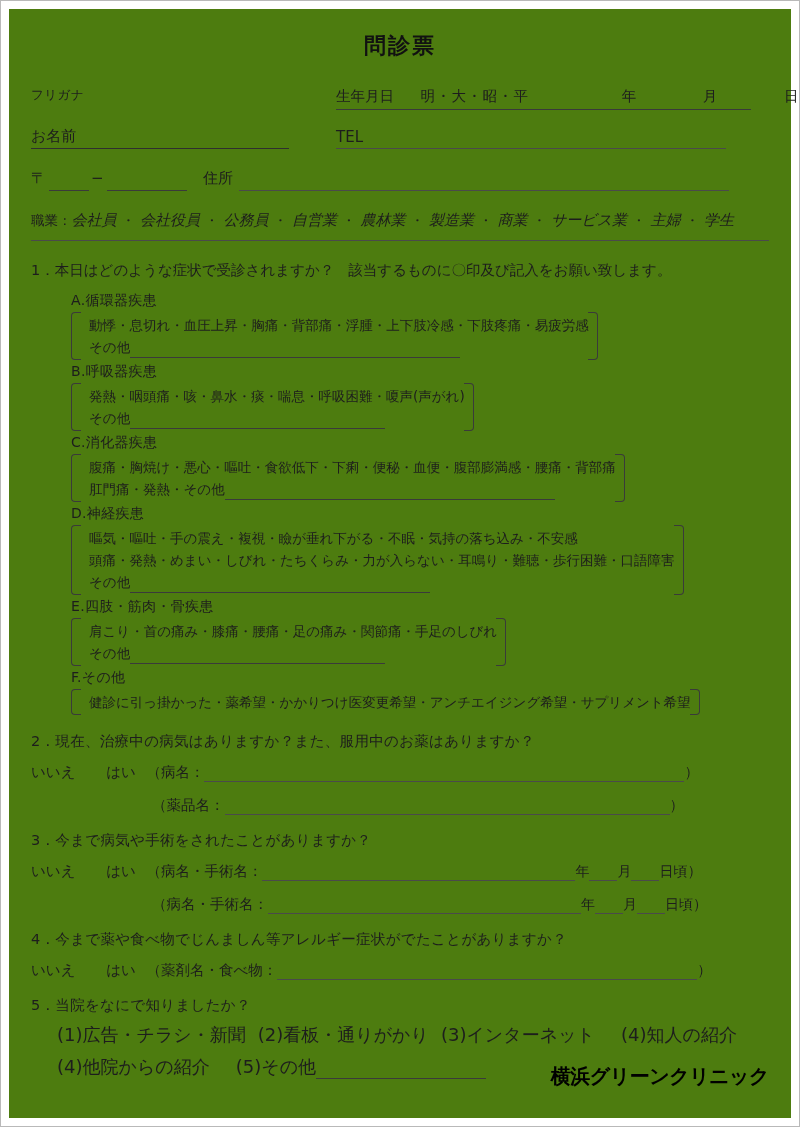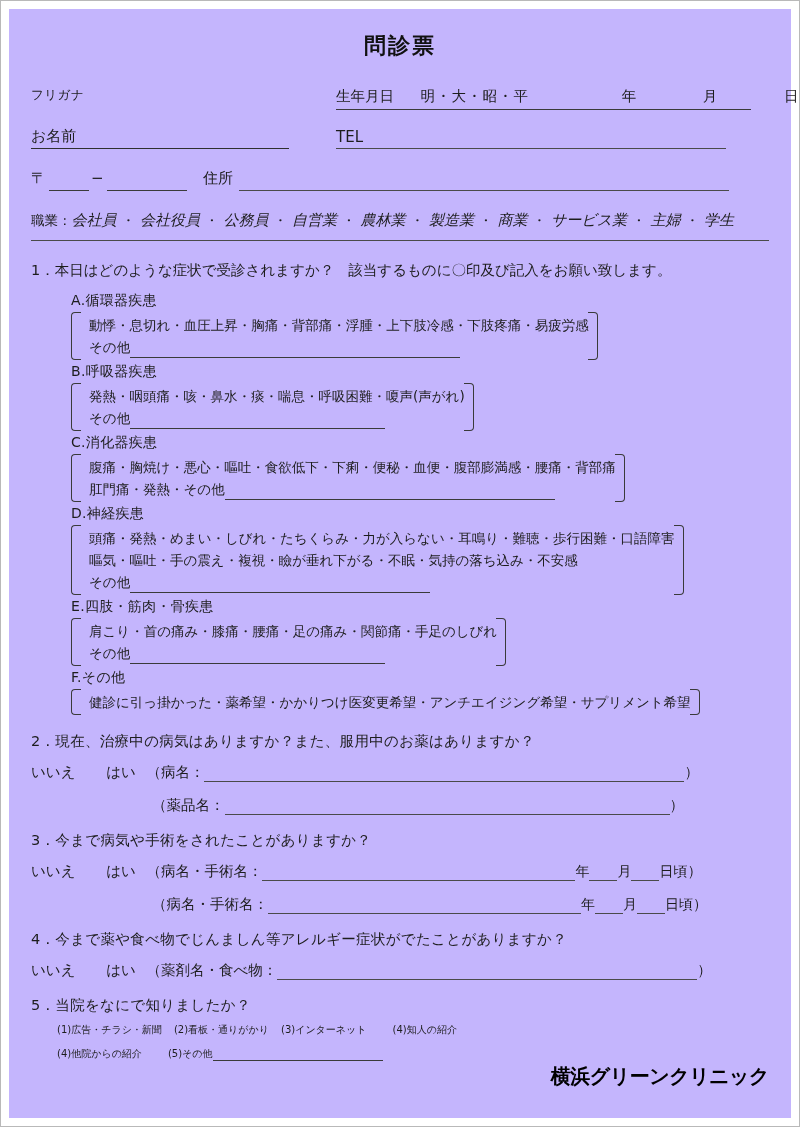--- a/index.html
+++ b/index.html
@@ -19,21 +19,21 @@
     border: 1px solid #b9b9b9;
     overflow: hidden;
     color: #1d1d1d;
   }
   #sheet {
     position: absolute;
     left: 8px;
     top: 8px;
     right: 8px;
     bottom: 8px;
-    background: #c4b5fd;
+    background: #4d7c0f;
   }
 
   
   .title {
     text-align: center;
     font-size: 22px;
     font-weight: bold;
     letter-spacing: 2px;
     margin-top: 22px;
     color: #111;
@@ -212,21 +212,21 @@
     border-bottom: 1.2px solid #4a4a4a;
     height: 15px;
     vertical-align: bottom;
   }
 
   
   .opt-row {
     margin-top: 8px;
     margin-left: 26px;
     white-space: nowrap;
-    font-size: 10px;
+    font-size: 18px;
   }
   .opt { display: inline-block; }
   .opt-gap-sm { display: inline-block; width: 12px; }
   .opt-gap-md { display: inline-block; width: 26px; }
   .opt-rule {
     display: inline-block;
     border-bottom: 1.4px solid #3a3a3a;
     height: 15px;
     vertical-align: bottom;
     width: 170px;
@@ -288,21 +288,21 @@
     </div>
 
     <div class="q1">
       <div>
         <span>1．</span><span>本日はどのような症状で受診されますか？</span><span class="q1-gap"></span><span>該当するものに〇印及び記入をお願い致します。</span>
       </div>
       <div class="groups" id="symptom-groups">
           <div class="grp"><div class="grp-title">A.循環器疾患</div><div class="grp-body"><div class="sym-line">動悸・息切れ・血圧上昇・胸痛・背部痛・浮腫・上下肢冷感・下肢疼痛・易疲労感</div><div class="sym-line"><span class="other-lbl">その他</span><span class="other-rule" style="width: 330px;"></span></div></div></div>
           <div class="grp"><div class="grp-title">B.呼吸器疾患</div><div class="grp-body"><div class="sym-line">発熱・咽頭痛・咳・鼻水・痰・喘息・呼吸困難・嗄声(声がれ)</div><div class="sym-line"><span class="other-lbl">その他</span><span class="other-rule" style="width: 255px;"></span></div></div></div>
           <div class="grp"><div class="grp-title">C.消化器疾患</div><div class="grp-body"><div class="sym-line">腹痛・胸焼け・悪心・嘔吐・食欲低下・下痢・便秘・血便・腹部膨満感・腰痛・背部痛</div><div class="sym-line"><span>肛門痛・発熱・</span><span class="other-lbl">その他</span><span class="other-rule" style="width: 330px;"></span></div></div></div>
-          <div class="grp"><div class="grp-title">D.神経疾患</div><div class="grp-body"><div class="sym-line">頭痛・発熱・めまい・しびれ・たちくらみ・力が入らない・耳鳴り・難聴・歩行困難・口語障害</div><div class="sym-line">嘔気・嘔吐・手の震え・複視・瞼が垂れ下がる・不眠・気持の落ち込み・不安感</div><div class="sym-line"><span class="other-lbl">その他</span><span class="other-rule" style="width: 300px;"></span></div></div></div>
+          <div class="grp"><div class="grp-title">D.神経疾患</div><div class="grp-body"><div class="sym-line">嘔気・嘔吐・手の震え・複視・瞼が垂れ下がる・不眠・気持の落ち込み・不安感</div><div class="sym-line">頭痛・発熱・めまい・しびれ・たちくらみ・力が入らない・耳鳴り・難聴・歩行困難・口語障害</div><div class="sym-line"><span class="other-lbl">その他</span><span class="other-rule" style="width: 300px;"></span></div></div></div>
           <div class="grp"><div class="grp-title">E.四肢・筋肉・骨疾患</div><div class="grp-body"><div class="sym-line">肩こり・首の痛み・膝痛・腰痛・足の痛み・関節痛・手足のしびれ</div><div class="sym-line"><span class="other-lbl">その他</span><span class="other-rule" style="width: 255px;"></span></div></div></div>
           <div class="grp"><div class="grp-title">F.その他</div><div class="grp-body"><div class="sym-line">健診に引っ掛かった・薬希望・かかりつけ医変更希望・アンチエイジング希望・サプリメント希望</div></div></div>
         </div>
     </div>
 
     <div class="qblock">
       <div class="q-head">
         <span>2．</span><span>現在、治療中の病気はありますか？また、服用中のお薬はありますか？</span>
       </div>
       <div class="ans-row">

